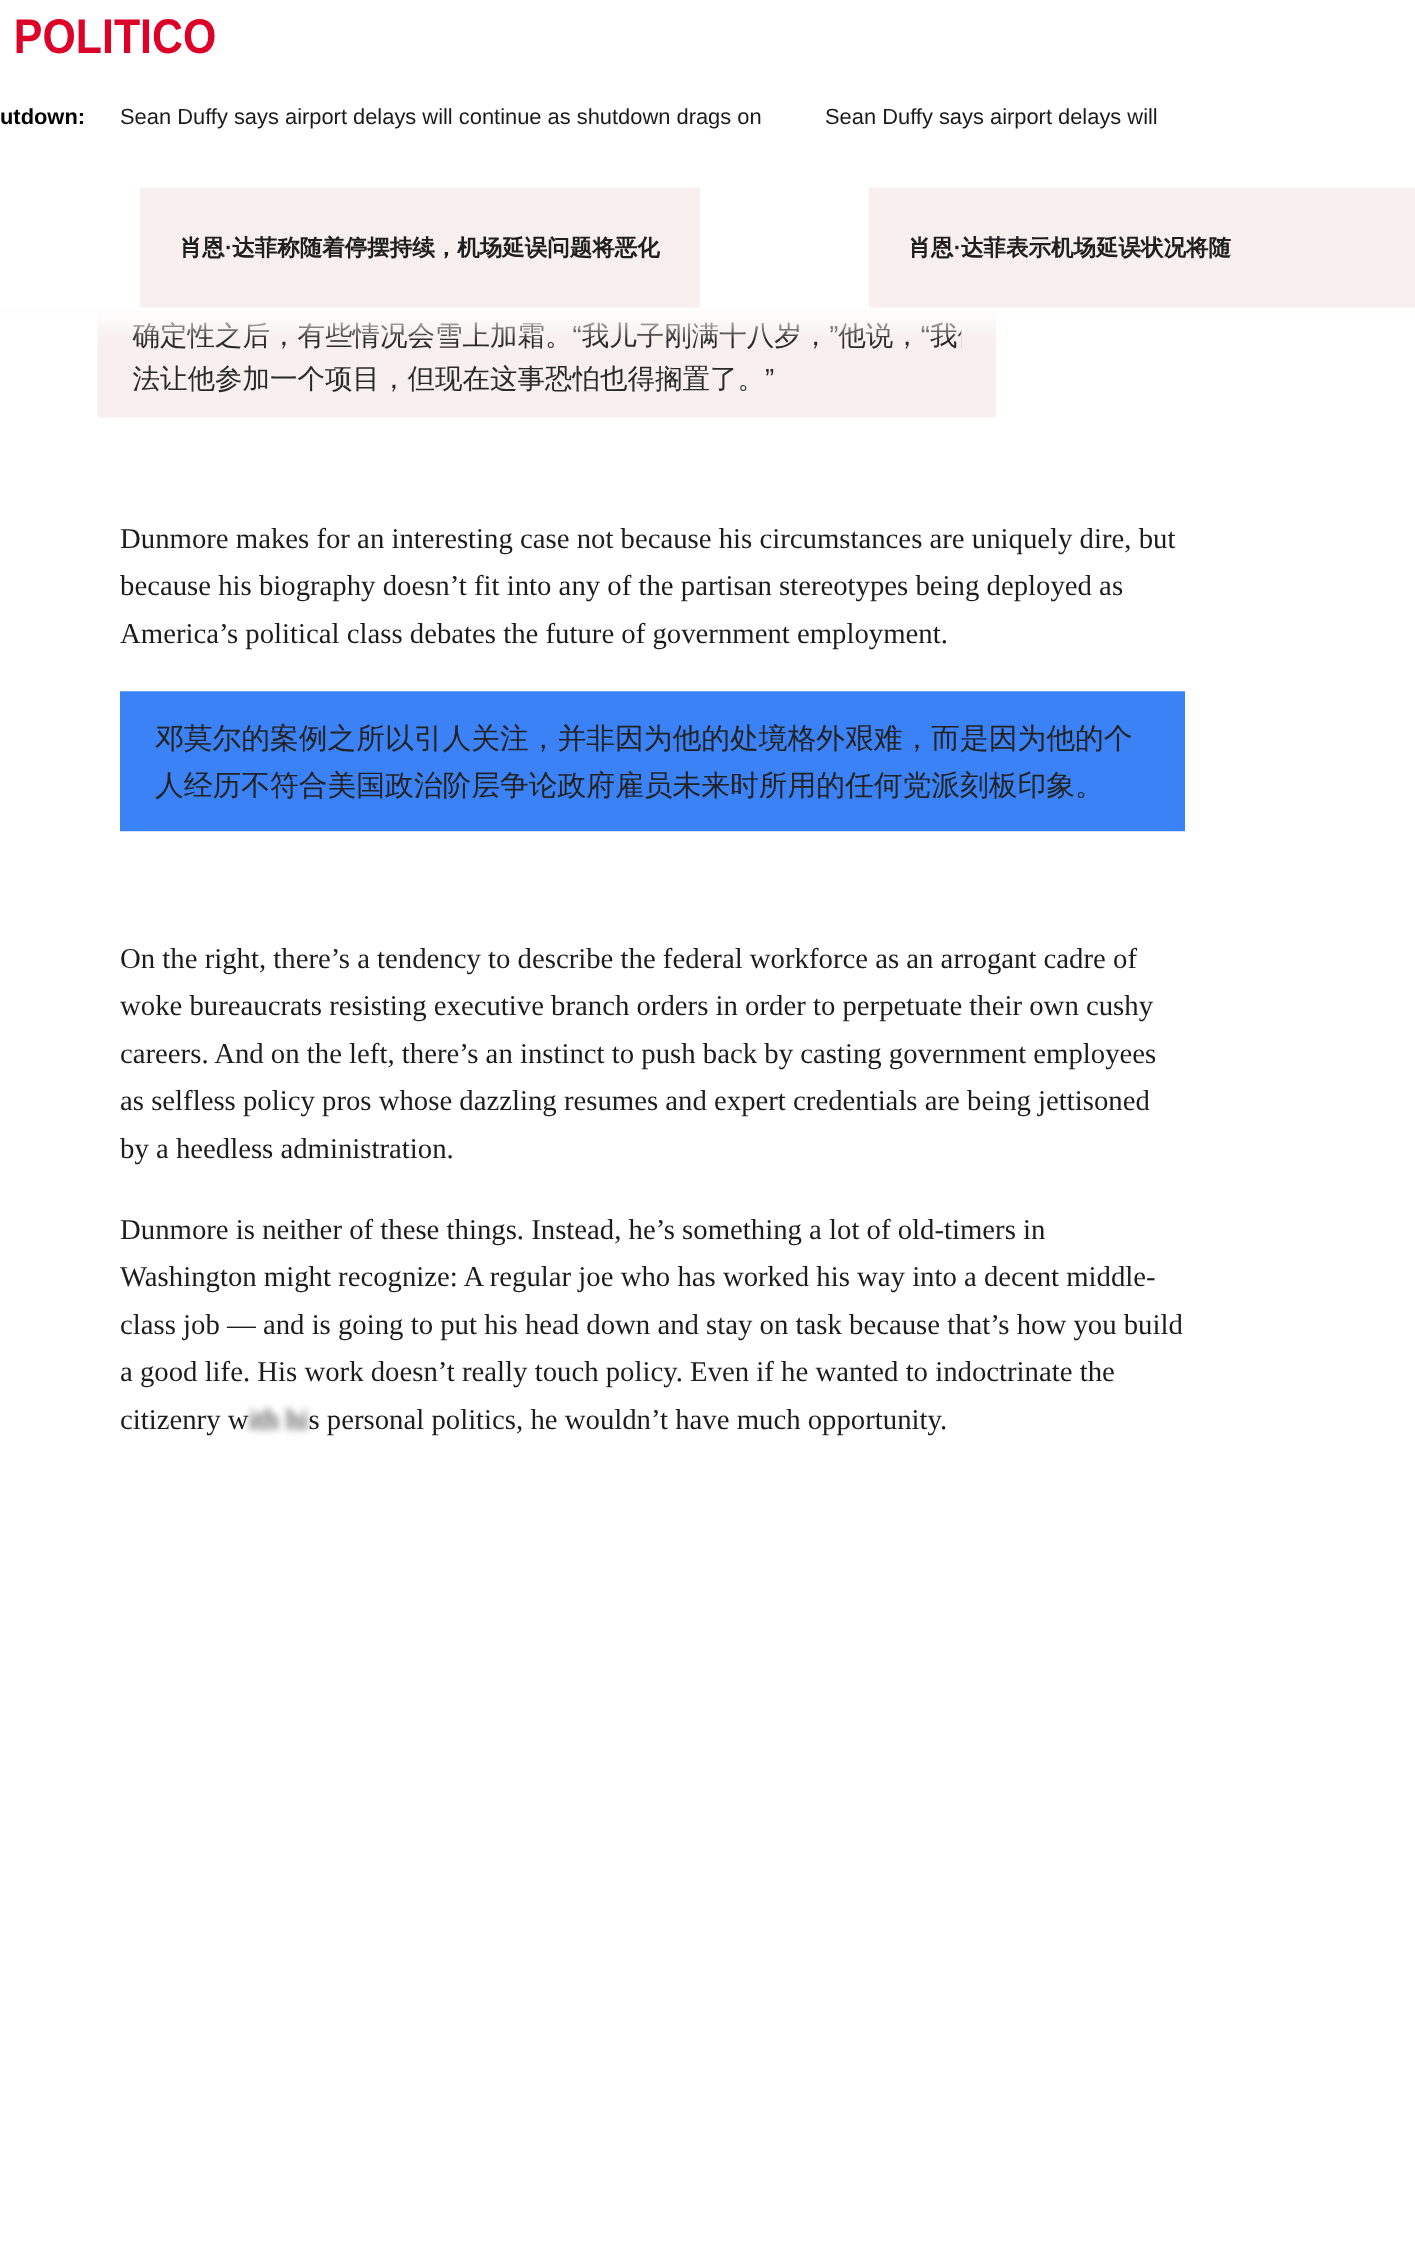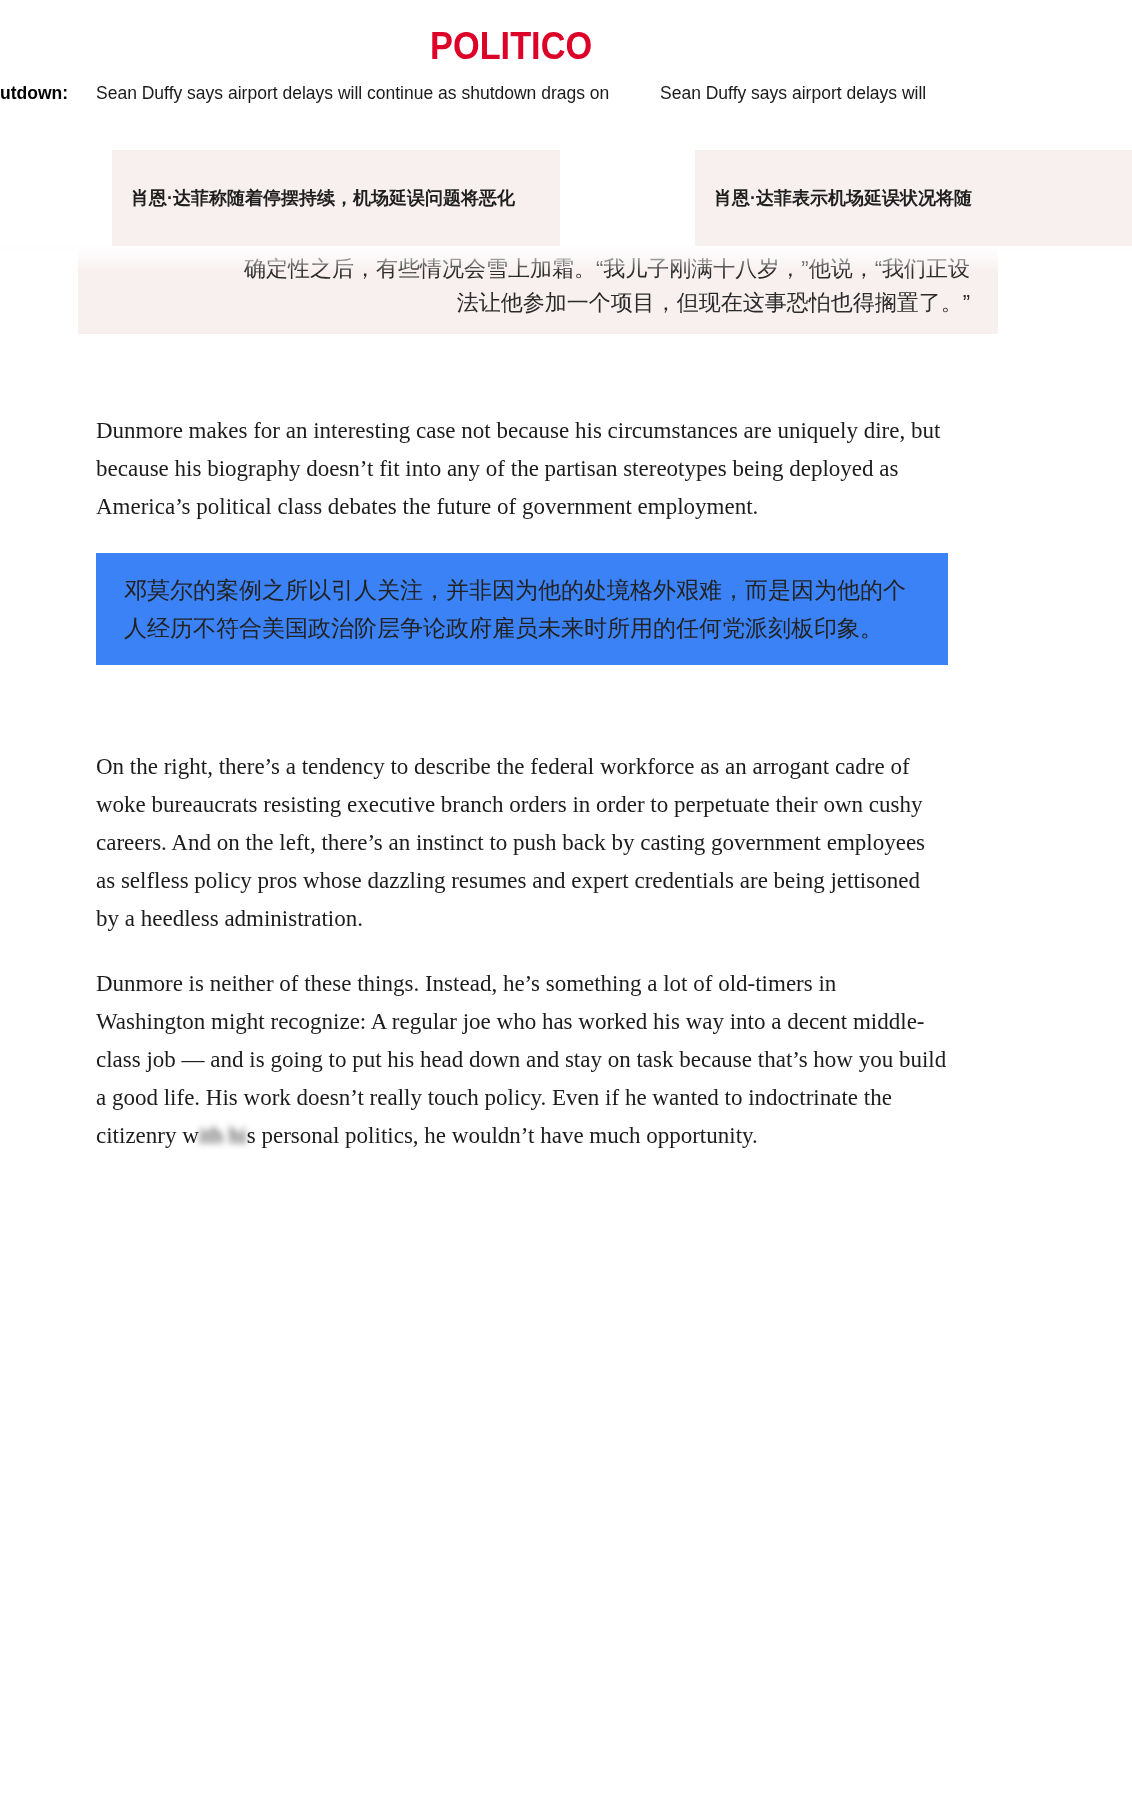--- a/index.html
+++ b/index.html
@@ -6,21 +6,21 @@
   html, body { width: 1132px; height: 1807px; }
   body {
     position: relative;
     background: #ffffff;
     overflow: hidden;
     font-family: "Liberation Sans", sans-serif;
     color: #1c1c1c;
   }
 
   
-  .logo-wrap { position: absolute; top: 24px; left: 0; width: 1022px; text-align: center; z-index: 6; }
+  .logo-wrap { position: absolute; top: 8px; left: 0; width: 1022px; text-align: left; z-index: 6; }
   .logo-text {
     display: inline-block;
     font-family: "Liberation Sans", sans-serif;
     font-weight: 800;
     font-size: 39px;
     letter-spacing: 0px;
     color: #DC0228;
     transform: scaleX(0.88);
   }
 
@@ -34,21 +34,21 @@
     font-size: 17.5px; color: #1a1a1a; text-decoration: none;
     white-space: nowrap; z-index: 6; cursor: pointer;
   }
   .ticker-headline.h1 { left: 96px; }
   .ticker-headline.h2 { left: 660px; width: 435px; overflow: hidden; }
 
   .ticker-trans {
     position: absolute; top: 150px; height: 96px;
     background: #f8f0ef;
     display: flex; align-items: center;
-    padding: 0 19px;
+    padding: 0 32px;
     font-size: 18px; font-weight: 700; color: #1f1f1f;
     z-index: 6;
     white-space: nowrap; overflow: hidden;
   }
   .ticker-trans.t1 { left: 112px; width: 448px; }
   .ticker-trans.t2 { left: 695px; width: 470px; }
 
   .header-shadow {
     position: absolute; top: 246px; left: 0; width: 1132px; height: 6px;
     background: linear-gradient(to bottom, rgba(0,0,0,0.10), rgba(0,0,0,0));
@@ -56,26 +56,25 @@
   }
   .header-fade {
     position: absolute; top: 238px; left: 0; width: 1132px; height: 34px;
     background: linear-gradient(to bottom, rgba(255,255,255,1) 0%, rgba(255,255,255,0.92) 35%, rgba(255,255,255,0) 100%);
     z-index: 5;
   }
 
   
   .partial-box {
     position: absolute; left: 78px; top: 248px;
-    width: 920px; height: 86px;
+    width: 719px; height: 86px;
     background: #f8f0ef;
     padding: 4px 28px 14px 28px;
     overflow: hidden;
     z-index: 1;
-    text-align: right;
   }
   .partial-box p {
     font-size: 22px; line-height: 34px; color: #2a2a2a;
     white-space: nowrap; overflow: hidden;
   }
 
   
   .article {
     position: absolute; left: 96px; top: 412px; width: 852px;
   }

